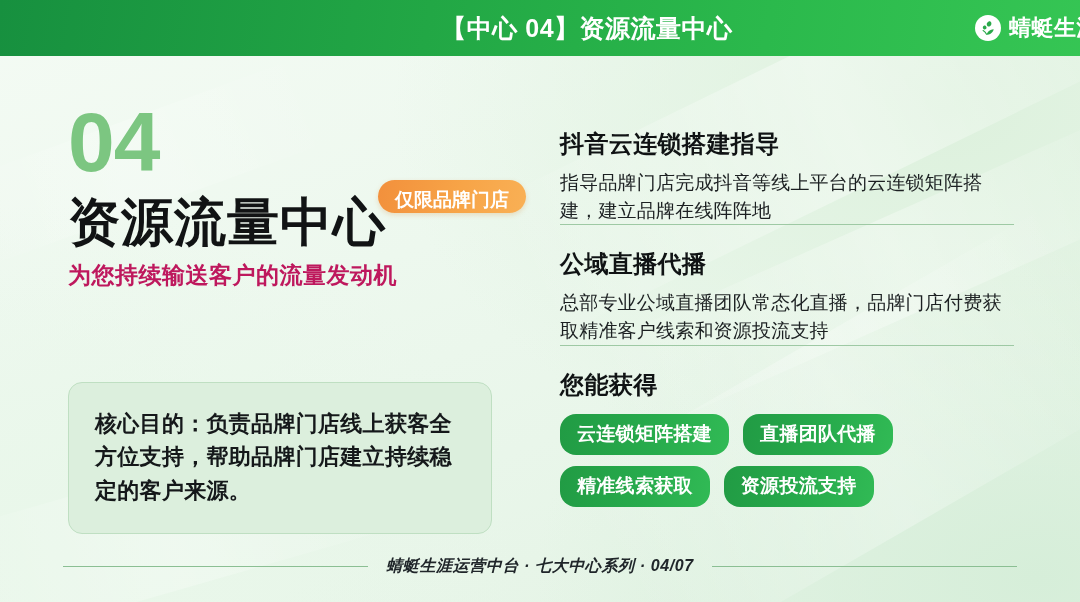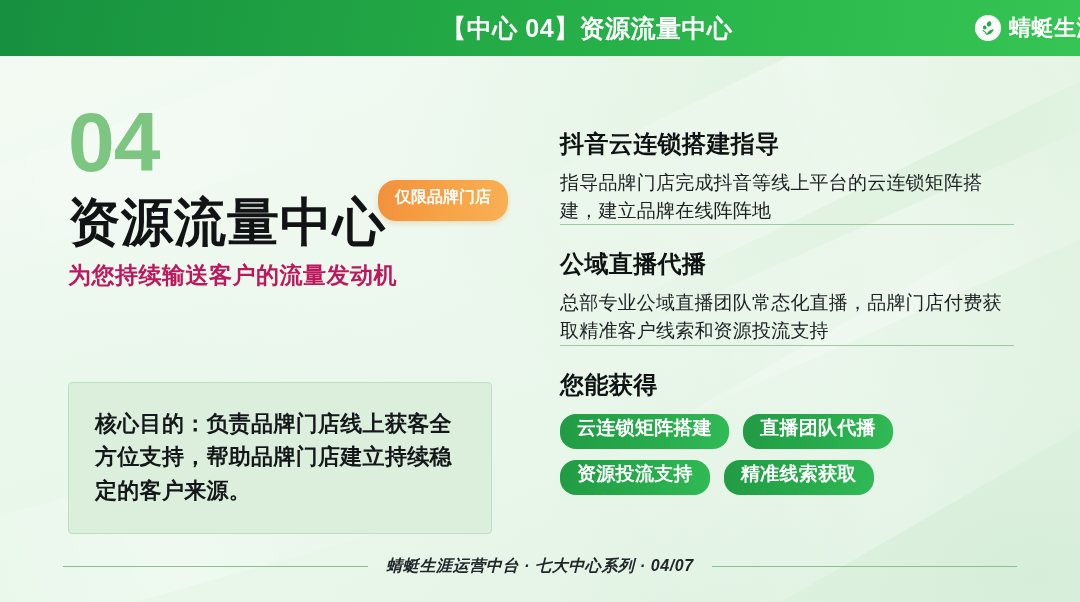--- a/index.html
+++ b/index.html
@@ -98,25 +98,25 @@
     font-size: 84px;
     line-height: .92;
     font-weight: 700;
     color: #7cc681;
     letter-spacing: -1px;
   }
   .badge {
     position: absolute;
     left: 310px;
     top: 76px;
-    padding: 7px 17px 13px 17px;
+    padding: 7px 17px 0 17px;
     border-radius: 18px;
     background: linear-gradient(100deg, #f2903c 0%, #f7a447 55%, #f9b055 100%);
     color: #ffffff;
-    font-size: 16px;
+    font-size: 19px;
     font-weight: 700;
     white-space: nowrap;
     box-shadow: 0 2px 5px rgba(220,140,50,.25);
   }
   .badge::after {
     content: "";
     position: absolute;
     left: 6px;
     bottom: -4px;
     width: 16px;
@@ -144,21 +144,21 @@
   }
 
   .core-box {
     position: absolute;
     left: 68px;
     top: 382px;
     width: 424px;
     box-sizing: border-box;
     padding: 24px 26px 26px 26px;
     border: 1px solid #bfdfc2;
-    border-radius: 4px;
+    border-radius: 14px;
     background: #dcefdd;
   }
   .core-text {
     font-size: 22px;
     line-height: 1.52;
     font-weight: 700;
     color: #15181a;
     letter-spacing: .3px;
   }
 
@@ -189,21 +189,21 @@
     margin-top: 9px;
     font-size: 19px;
     line-height: 1.46;
     color: #1c2022;
     letter-spacing: .2px;
   }
   .tag-rows { margin-top: 13px; }
   .tag-row { display: flex; gap: 14px; }
   .tag-row + .tag-row { margin-top: 11px; }
   .tag {
-    padding: 1px 17px 8px 17px;
+    padding: 7px 17px 8px 17px;
     border-radius: 16px;
     background: linear-gradient(100deg, #219b44 0%, #27ab4c 55%, #31ba55 100%);
     color: #ffffff;
     font-size: 19px;
     font-weight: 700;
     white-space: nowrap;
     letter-spacing: .3px;
   }
 
   
@@ -277,22 +277,22 @@
     </div>
 
     <div class="section">
       <div class="sec-title">您能获得</div>
       <div class="tag-rows">
         <div class="tag-row">
           <div class="tag">云连锁矩阵搭建</div>
           <div class="tag">直播团队代播</div>
         </div>
         <div class="tag-row">
+          <div class="tag">精准线索获取</div>
           <div class="tag">资源投流支持</div>
-          <div class="tag">精准线索获取</div>
         </div>
       </div>
     </div>
 
   </div>
 
   <div class="footer">
     <div class="footer-line"></div>
     <div class="footer-text">蜻蜓生涯运营中台 · 七大中心系列 · 04/07</div>
     <div class="footer-line"></div>

